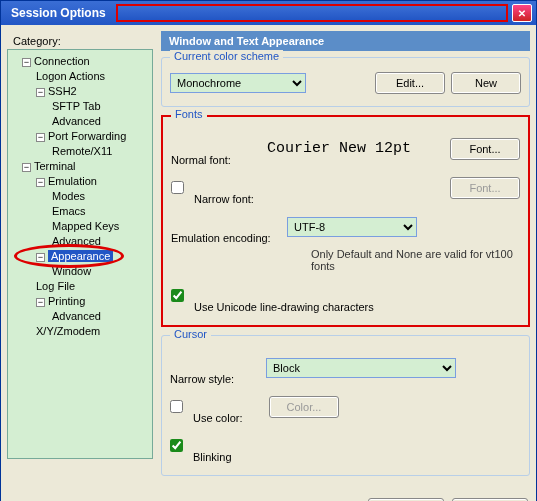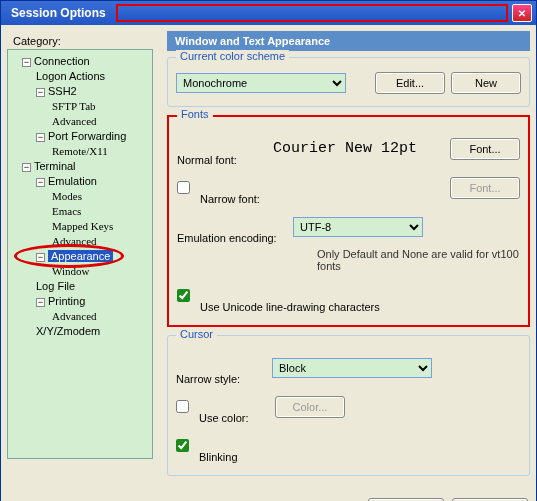--- a/index.html
+++ b/index.html
@@ -2,40 +2,40 @@
 <html><head>
 <meta charset="utf-8">
 <style>
   * { box-sizing: border-box; }
   body { margin: 0; font-family: Tahoma, sans-serif; font-size: 11px; background: #fff; width: 537px; }
   .dialog { width: 537px; background: #ece9d8; border: 1px solid #003399; }
   .titlebar { height: 24px; background: linear-gradient(#3a6ed5,#2256c5); display:flex; align-items:center; color:#fff; font-weight:bold; padding:0 4px; }
   .titlebar-text { flex: 0 0 auto; padding: 0 6px; font-size: 12px; }
   .title-red-box { flex:1; height:18px; border:2px solid #d00; margin:0 4px; background: linear-gradient(#3a6ed5,#2256c5); }
   .close-btn { width:20px; height:18px; background: linear-gradient(#f48,#c22); border:1px solid #fff; border-radius:2px; display:flex; align-items:center; justify-content:center; color:#fff; font-weight:bold; font-size:10px; cursor:pointer; }
-  .body { display:flex; padding: 6px; gap:14px; }
+  .body { display:flex; padding: 6px; gap:8px; }
   .category-label { padding: 4px 0 2px 6px; }
   .tree { width:146px; height:410px; background:#d4eed2; border:1px solid #7a9; padding:4px 18px 4px 4px; overflow:hidden; }
   .node { line-height:15px; white-space:nowrap; }
   .toggle { display:inline-block; width:9px; height:9px; border:1px solid #888; background:#fff; text-align:center; line-height:7px; font-size:9px; margin-right:3px; cursor:pointer; vertical-align:middle;}
   .tree-label { cursor:pointer; }
-  .i1 { padding-left:10px; } .i2 { padding-left:24px; } .i3 { padding-left:40px;font-family:Liberation Serif, serif; }
+  .i1 { padding-left:10px; } .i2 { padding-left:24px; } .i3 { padding-left:40px; }
   .selected .tree-label { background:#2256c5; color:#fff; padding:0 3px; }
   .red-oval-wrap { position:relative; }
   .red-oval { position:absolute; left:2px; top:-5px; width:110px; height:24px; border:3px solid #d00; border-radius:50%; pointer-events:none; }
   .main { flex:1; }
   .panel-header { background:#5b8dc8; color:#fff; font-weight:bold; padding:4px 8px; margin-bottom:6px; }
   .groupbox { border:1px solid #b8cfe8; border-radius:3px; margin:4px 0 8px 0; padding:10px 8px 8px 8px; position:relative; }
   .groupbox.red { border:2px solid #d00; border-radius:0; }
   .groupbox-title { position:absolute; top:-8px; left:8px; background:#ece9d8; padding:0 4px; color:#2256c5; }
   .groupbox.red .groupbox-title { color:#2256c5; top:-9px; }
   .row { display:flex; align-items:center; gap:6px; margin:4px 0; }
   .row label { min-width:90px;margin-top:23px; }
   select.combo { height:20px; border:1px solid #7a9ee0; background:#d4eed2; font-size:11px; padding:1px 2px; }
-  select.combo.wide { width:170px; }
+  select.combo.wide { width:136px; }
   select.combo.med { width:130px; }
   .btn { height:22px; min-width:70px; background:#ece9d8; border:1px solid #888; border-radius:3px; font-size:11px; cursor:pointer; padding:0 4px; box-shadow:inset 0 0 0 1px #fff; }
   .btn:disabled, .btn.disabled { color:#999; cursor:default; }
   .font-sample { font-family:"Courier New",monospace; font-size:15px; flex:1; }
   input[type=checkbox] { margin:0 4px 0 0; vertical-align:middle; }
   .chk-green { accent-color:#1a8a1a; }
   .note { color:#333; font-size:11px; padding-left:140px; margin-top:2px; }
   .footer { display:flex; justify-content:flex-end; gap:8px; padding:8px; }
   .leftcol { display:flex; flex-direction:column; }
 </style>
@@ -119,21 +119,21 @@
         <div class="row" style="margin-top:6px">
           <input type="checkbox" class="chk-green" checked="" style="">
           <label style="min-width:auto">Use Unicode line-drawing characters</label>
         </div>
       </fieldset>
 
       <fieldset class="groupbox">
         <span class="groupbox-title">Cursor</span>
         <div class="row">
           <label>Narrow style:</label>
-          <select class="combo med" style="width:160px">
+          <select class="combo med" style="width:190px">
             <option>Block</option>
           </select>
         </div>
         <div class="row">
           <input type="checkbox" style="">
           <label style="min-width:70px">Use color:</label>
           <button class="btn disabled" disabled="">Color...</button>
         </div>
         <div class="row">
           <input type="checkbox" class="chk-green" checked="" style="">

